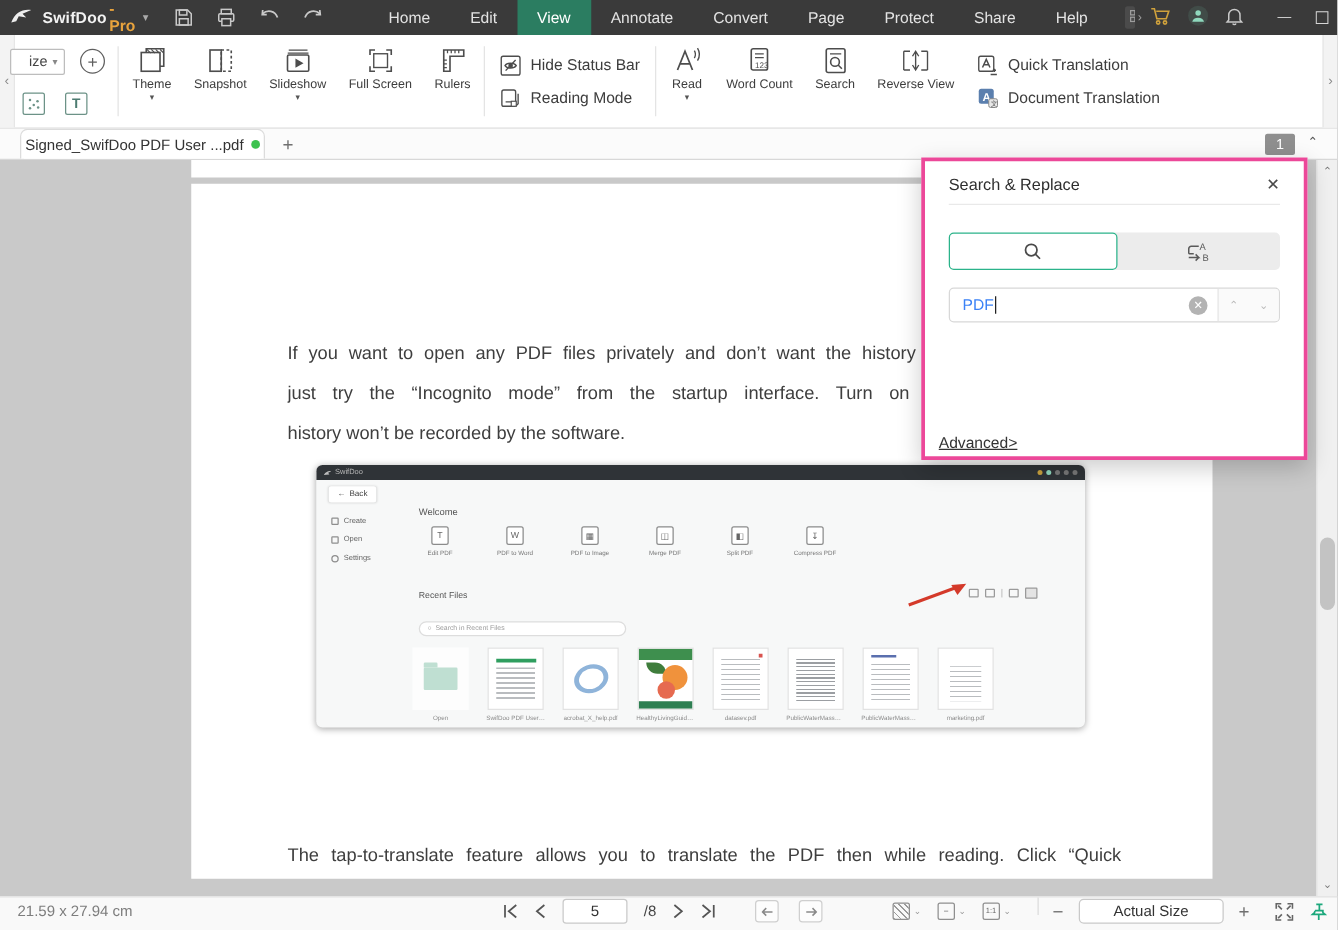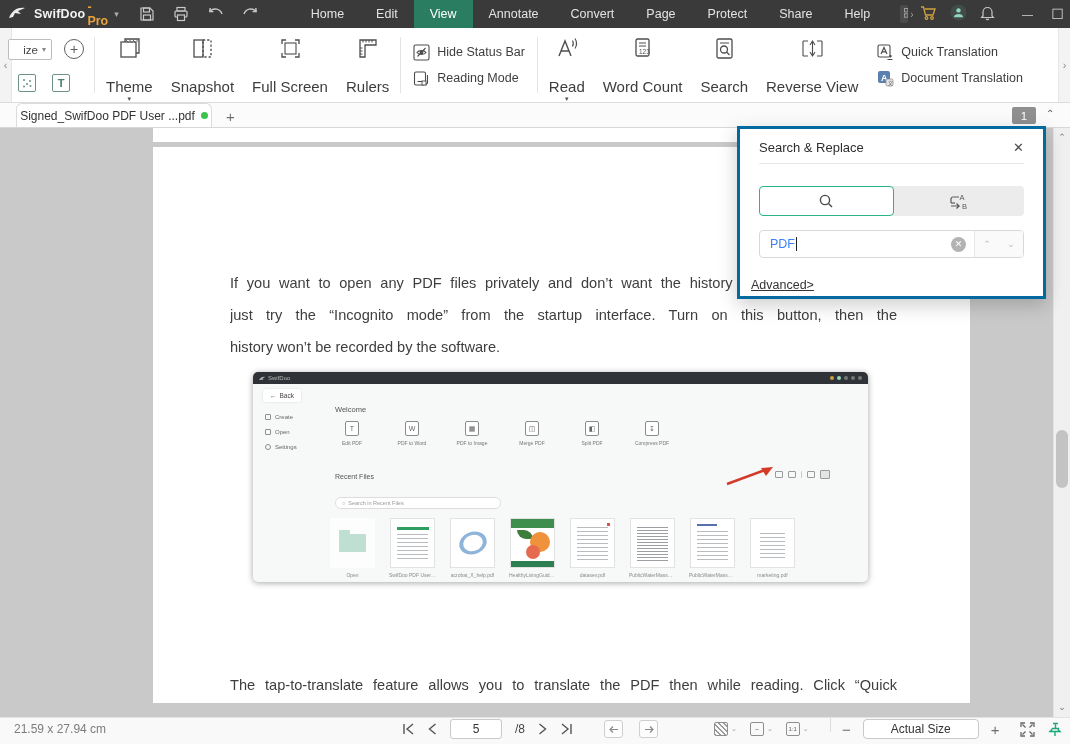--- a/index.html
+++ b/index.html
@@ -41,21 +41,21 @@
   .sizebox .c { font-size:8px; color:#888; }
   .pluscirc { position:absolute; left:52px; top:11px; width:20px; height:20px; border:1.3px solid #5f5f5f;
     border-radius:50%; display:flex; align-items:center; justify-content:center; color:#5f5f5f; font-size:14px; line-height:1; }
   .minibtn { position:absolute; width:18px; height:18px; border:1.2px solid #6c9287; border-radius:2px;
     display:flex; align-items:center; justify-content:center; color:#557; top:46px; }
   .minibtn.dice { left:6px; }
   .minibtn.tbox { left:40px; color:#4d7c71; font-size:11px; font-weight:600; }
   .rib-sep { width:1px; background:#e4e4e4; margin:9px 2px; flex:none; }
   .rbtn { display:flex; flex-direction:column; align-items:center; padding:7px 9px 0 9px; flex:none; cursor:default; }
   .rbtn svg { display:block; }
-  .rbtn .lbl { font-size:15px; color:#3d3d3d; margin-top:16px; white-space:nowrap; }
+  .rbtn .lbl { font-size:10px; color:#3d3d3d; margin-top:0; white-space:nowrap; }
   .rbtn .cv { height:9px; display:flex; align-items:center; }
   .rbtn .cv span { font-size:7px; color:#555; }
   .rstack { display:flex; flex-direction:column; justify-content:center; gap:9px; padding:0 10px; flex:none; }
   .rstack .row { display:flex; align-items:center; gap:7px; font-size:12.5px; color:#3d3d3d; white-space:nowrap; }
   .rstack .row svg { display:block; flex:none; }
 
   
   .tabbar { position:absolute; left:0; top:103px; width:1070px; height:25px; background:#fbfbfb;
     border-bottom:1px solid #d8d8d8; display:flex; align-items:flex-end; }
   .doctab { margin-left:16px; width:196px; height:24px; background:#fff; border:1px solid #dcdcdc;
@@ -126,22 +126,22 @@
   .reddot { position:absolute; right:4px; top:4px; width:3px; height:3px; background:#d9534f; }
   .em-hdr { position:absolute; left:6px; top:5px; width:20px; height:2px; background:#5a6fae; }
   .em-arrow { position:absolute; left:468px; top:86px; }
 
   
   .vsb { position:absolute; right:0; top:0; width:17px; height:589px; background:#f0f0f0; border-left:1px solid #e3e3e3; }
   .vsb .arr { position:absolute; left:0; width:16px; text-align:center; color:#777; font-size:9px; }
   .vsb .thumb { position:absolute; left:2px; width:12px; top:302px; height:58px; background:#c3c3c3; border-radius:6px; }
 
   
-  .dlg { position:absolute; left:737px; top:126px; width:309px; height:173px; background:#fff;
-    border:3px solid #0369a1; box-shadow:0 6px 18px rgba(0,0,0,.2); z-index:40; }
+  .dlg { position:absolute; left:737px; top:126px; width:309px; height:242px; background:#fff;
+    border:3px solid #ec4899; box-shadow:0 6px 18px rgba(0,0,0,.2); z-index:40; }
   .dlg-inner { position:relative; width:100%; height:100%; padding:0 19px; }
   .dlg-titlerow { display:flex; align-items:center; justify-content:space-between; margin-top:11px; }
   .dlg-title { font-size:13px; color:#2e2e2e; }
   .dlg-x { font-size:13px; color:#4a4a4a; line-height:1; }
   .dlg-div { height:1px; background:#e9e9e9; margin-top:8px; }
   .dlg-tabs { display:flex; margin-top:22px; height:30px; gap:0; }
   .dlg-tab { flex:1; display:flex; align-items:center; justify-content:center; }
   .dlg-tab.search { background:#fff; border:1.5px solid #2bb38a; border-radius:4px; z-index:2; }
   .dlg-tab.replace { background:#ececec; border-radius:0 4px 4px 0; margin-left:-2px; }
   .dlg-inputwrap { margin-top:14px; height:28px; border:1px solid #d8d8d8; border-radius:4px; display:flex;
@@ -316,20 +316,33 @@
             <rect x="5" y="5" width="9" height="17"></rect>
             <rect x="14" y="5" width="8" height="17" stroke-dasharray="2.2 2"></rect>
           </svg>
         </span>
       <span class="lbl">Snapshot</span>
       <span class="cv"></span>
     </div>
     <div class="rbtn">
       <span>
           <svg width="27" height="27" viewBox="0 0 27 27" fill="none" stroke="#4d4d4d" stroke-width="1.3">
+            <path d="M6 5 h15 M5.2 7.5 h16.6" stroke-width="1"></path>
+            <rect x="5" y="9" width="17" height="13" rx="1"></rect>
+            <path d="M12 13 l4.5 2.5 l-4.5 2.5 z" fill="#4d4d4d"></path>
+          </svg>
+        </span>
+      <span class="lbl">Slideshow</span>
+      <span class="cv">
+          <span>▾</span>
+        </span>
+    </div>
+    <div class="rbtn">
+      <span>
+          <svg width="27" height="27" viewBox="0 0 27 27" fill="none" stroke="#4d4d4d" stroke-width="1.3">
             <path d="M5 9 V5 h4 M18 5 h4 v4 M22 18 v4 h-4 M9 22 H5 v-4"></path>
             <rect x="8" y="8" width="11" height="11" stroke-width="1.1"></rect>
           </svg>
         </span>
       <span class="lbl">Full Screen</span>
       <span class="cv"></span>
     </div>
     <div class="rbtn">
       <span>
           <svg width="27" height="27" viewBox="0 0 27 27" fill="none" stroke="#4d4d4d" stroke-width="1.3">

